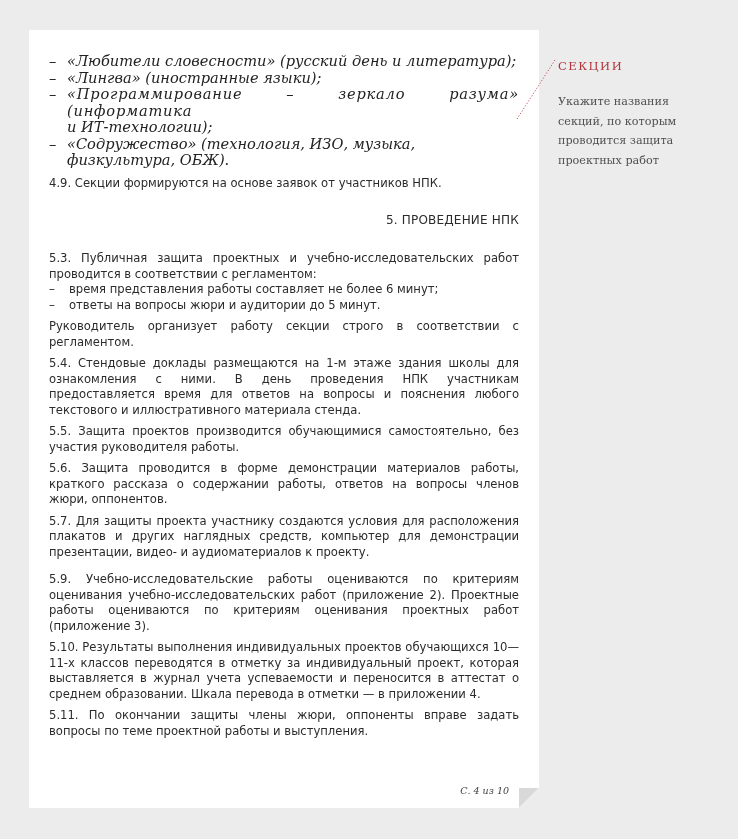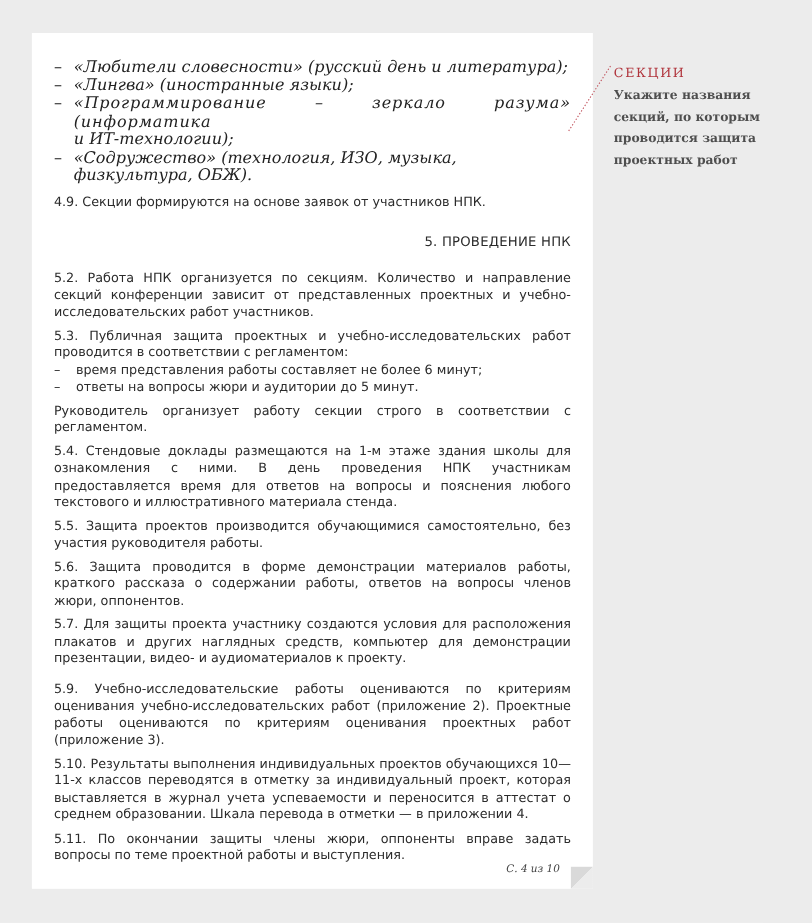--- a/index.html
+++ b/index.html
@@ -80,27 +80,27 @@
       position: absolute;
       left: 558px; top: 58px;
       width: 160px;
       font-family: "DejaVu Serif", serif;
     }
     .side-title {
       color: #b0343c;
       font-size: 11.5px;
       letter-spacing: 1.5px;
       line-height: 16px;
-      margin-bottom: 3px;
+      margin-bottom: 18px;
     }
     .side-text {
       color: #333;
       font-size: 11.2px;
       line-height: 19.5px;
-      font-weight: bold;
+      font-weight: normal;
       opacity: 0.85;
     }
     .connector {
       position: absolute;
       left: 516px; top: 58px;
       width: 40px; height: 62px;
       overflow: visible;
     }
   </style>
 </head>
@@ -130,21 +130,20 @@
         <span>«Содружество» (технология, ИЗО, музыка, физкультура, ОБЖ).</span>
       </li>
     </ul>
 
     <div class="gap-m"></div>
     <p class="para">4.9. Секции формируются на основе заявок от участников НПК.</p>
 
     <div class="heading">5. ПРОВЕДЕНИЕ НПК</div>
 
     <div class="gap-s"></div>
-    <p class="para">5.2. Работа НПК организуется по секциям. Количество и направление секций конференции зависит от представленных проектных и учебно-исследовательских работ участников.</p>
     <div class="gap-s"></div>
     <p class="para">5.3. Публичная защита проектных и учебно-исследовательских работ проводится в соответствии с регламентом:</p>
     <ul class="sublist">
       <li>
         <span class="dash">–</span>
         <span>время представления работы составляет не более 6 минут;</span>
       </li>
       <li>
         <span class="dash">–</span>
         <span>ответы на вопросы жюри и аудитории до 5 минут.</span>

